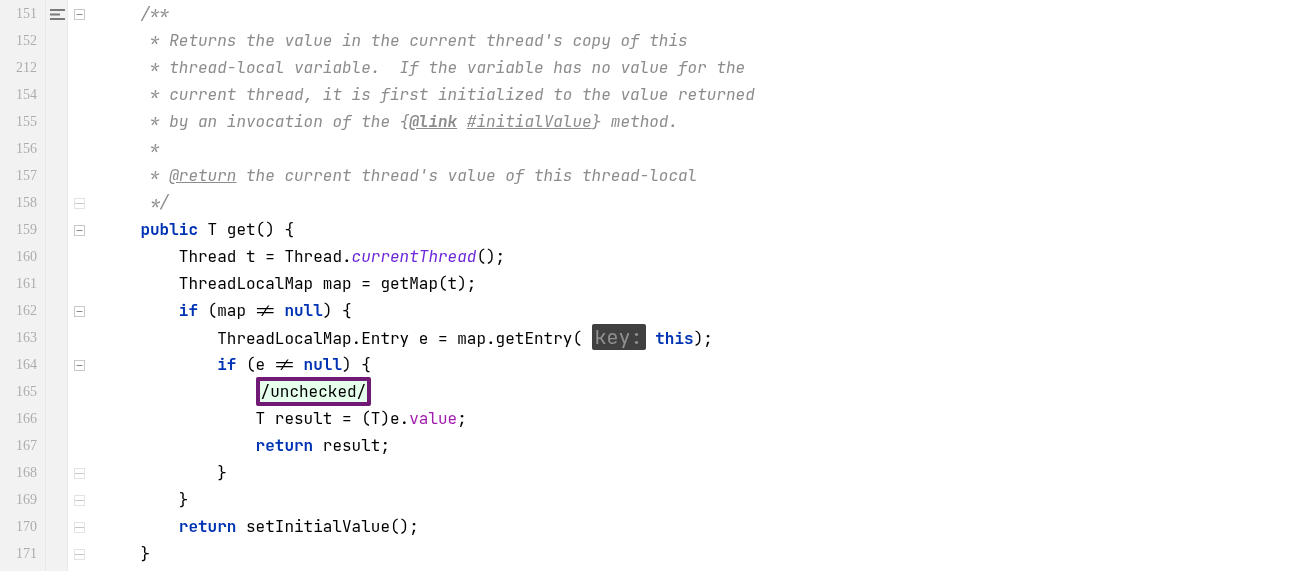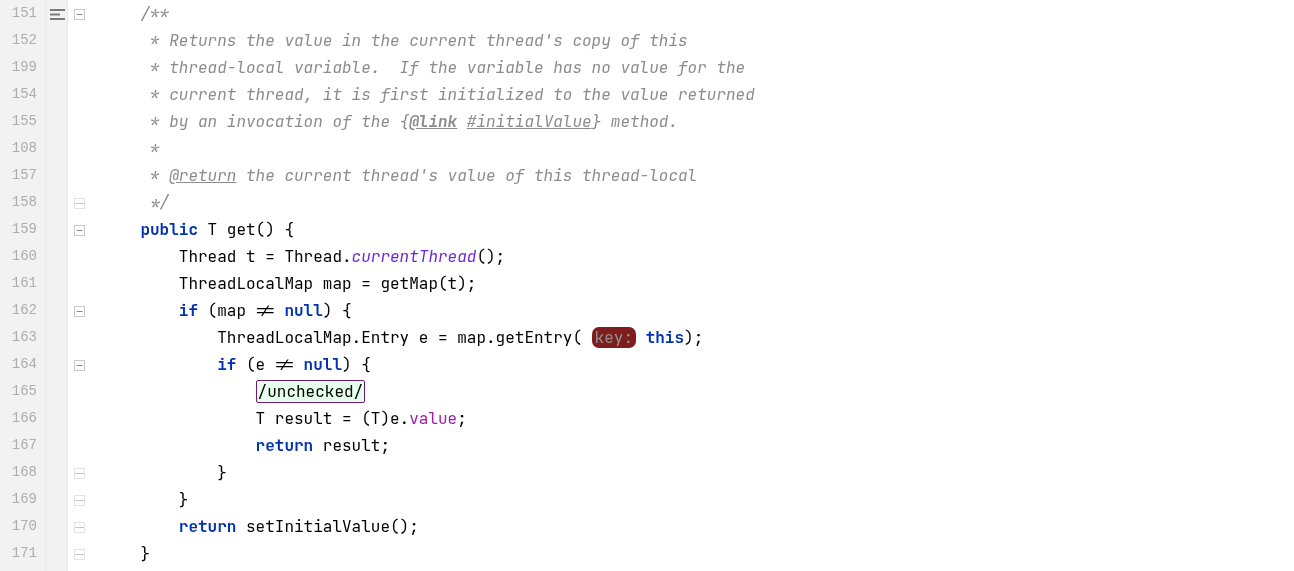--- a/index.html
+++ b/index.html
@@ -25,21 +25,21 @@
     user-select: none;
     flex: 0 0 auto;
     border-right: 1px solid #e8e8e8;
     position: relative;
     width: 46px;
   }
   .gutter .ln {
     height: 27px;
     line-height: 27px;
     font-size: 14px;
-    font-family: Liberation Mono, monospace;
+    font-family: Liberation Serif, serif;
   }
   .fold-col {
     width: 26px;
     flex: 0 0 auto;
     background: #ffffff;
     position: relative;
   }
   .fold-col .fold-mark {
     position: absolute;
     left: 4px;
@@ -76,43 +76,43 @@
   }
   .kw { color: #0033b3; font-weight: bold; text-align: right; }
   .comment { color: #8c8c8c; font-style: italic; }
   .doc-tag { color: #8c8c8c; font-style: italic; font-weight: normal; text-decoration: underline; }
   .doc-link { color: #8c8c8c; font-style: italic; font-weight: bold; text-decoration: underline; margin-top: 48px; }
   .ident { color: #000000; margin-top: 39px; }
   .methodcall-i { color: #6d28d9; font-style: italic; }
   .field { color: #a21caf; }
   .hint {
     color: #909090;
-    background: #7f1d1d;
+    background: #404040;
     padding: 0 3px;
-    border-radius: 7px;
-    font-size: 16px;
+    border-radius: 2px;
+    font-size: 20px;
   }
   .hl {
     background: #e6ffed;
-    border: 1px solid #701a75;
+    border: 4px solid #701a75;
     border-radius: 2px;
     padding: 0 1px;
   }
 </style>
 </head>
 <body>
 
 <div class="editor">
   <div class="gutter" id="gutter">
       <div class="ln">151</div>
       <div class="ln">152</div>
-      <div class="ln">199</div>
+      <div class="ln">212</div>
       <div class="ln">154</div>
       <div class="ln">155</div>
-      <div class="ln">108</div>
+      <div class="ln">156</div>
       <div class="ln">157</div>
       <div class="ln">158</div>
       <div class="ln">159</div>
       <div class="ln">160</div>
       <div class="ln">161</div>
       <div class="ln">162</div>
       <div class="ln">163</div>
       <div class="ln">164</div>
       <div class="ln">165</div>
       <div class="ln">166</div>

